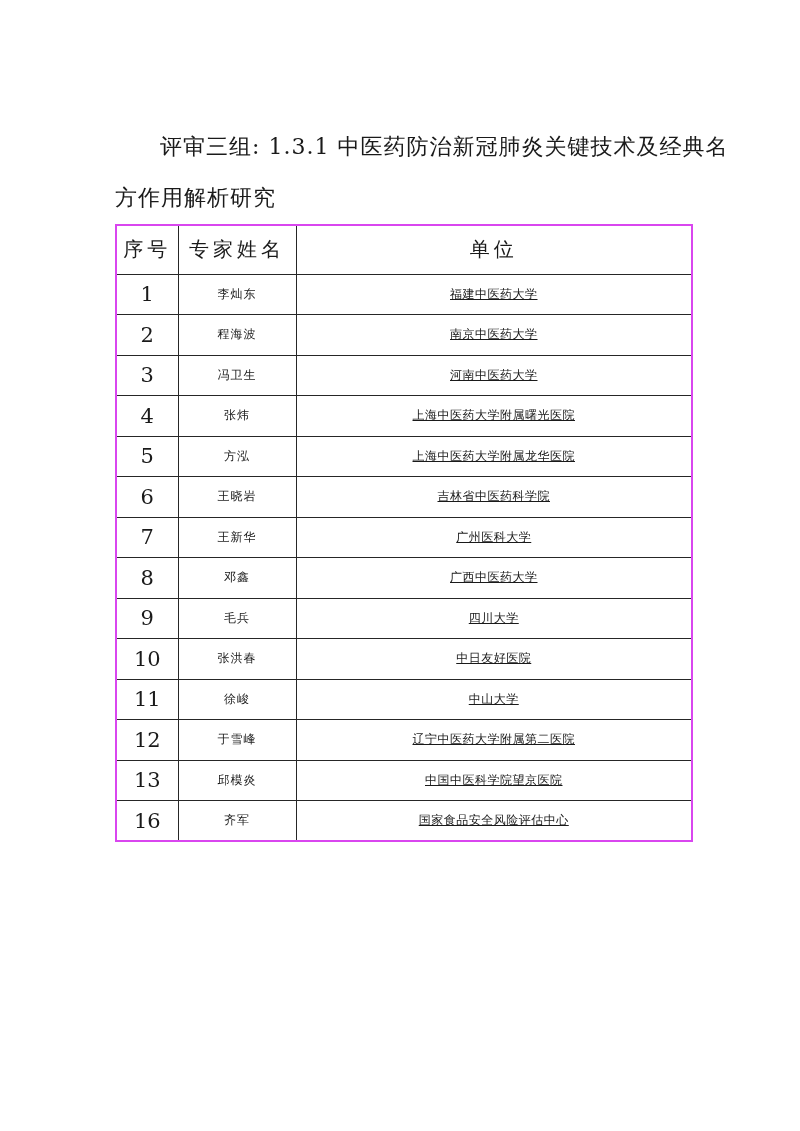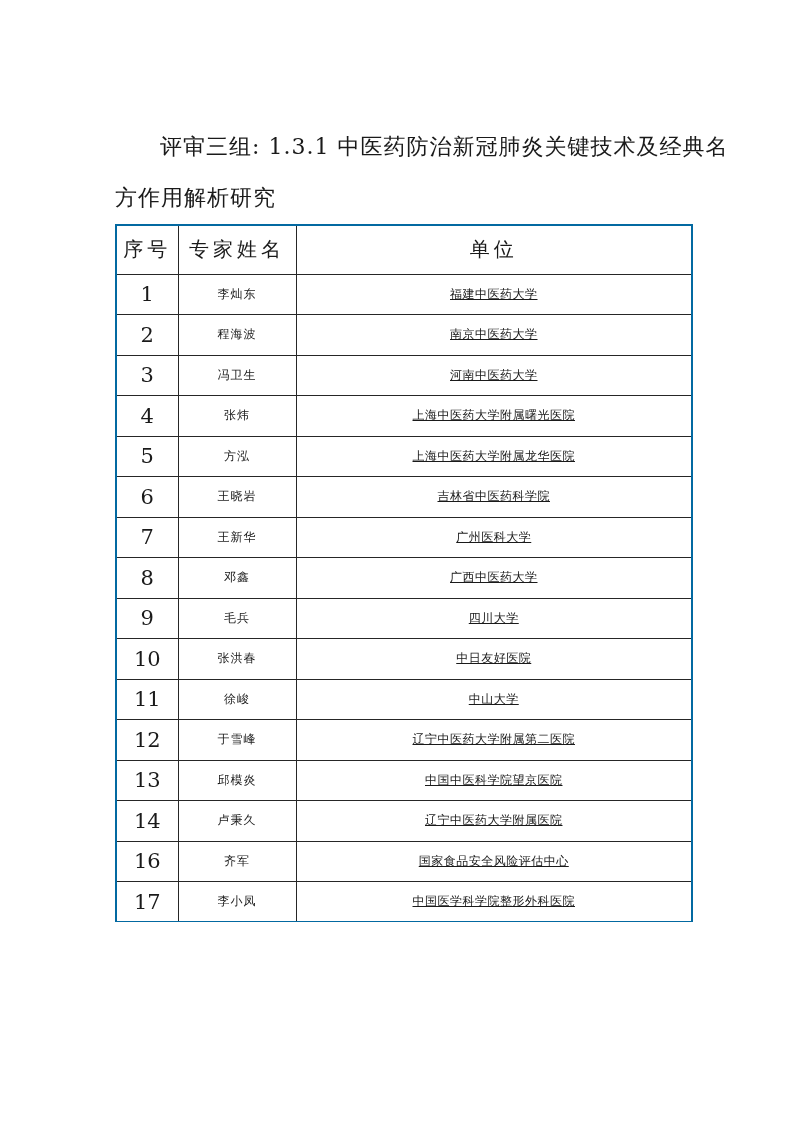--- a/index.html
+++ b/index.html
@@ -32,21 +32,21 @@
   }
   .title-line { white-space: nowrap; }
   .title-line.indent { text-indent: 45px; }
   .expert-table {
     position: absolute;
     left: 115px;
     top: 224px;
     width: 576px;
     border-collapse: collapse;
     table-layout: fixed;
-    border: 2px solid #0369a1;
+    border: 2px solid #d946ef;
   }
   .expert-table th,
   .expert-table td {
     border: 1.5px solid #262626;
     text-align: center;
     vertical-align: middle;
     font-weight: normal;
     padding: 0;
     overflow: hidden;
     white-space: nowrap;
@@ -153,30 +153,20 @@
           <td class="cell-no">12</td>
           <td class="cell-name">于雪峰</td>
           <td class="cell-org">辽宁中医药大学附属第二医院</td>
         </tr>
         <tr>
           <td class="cell-no">13</td>
           <td class="cell-name">邱模炎</td>
           <td class="cell-org">中国中医科学院望京医院</td>
         </tr>
         <tr>
-          <td class="cell-no">14</td>
-          <td class="cell-name">卢秉久</td>
-          <td class="cell-org">辽宁中医药大学附属医院</td>
-        </tr>
-        <tr>
           <td class="cell-no">16</td>
           <td class="cell-name">齐军</td>
           <td class="cell-org">国家食品安全风险评估中心</td>
-        </tr>
-        <tr>
-          <td class="cell-no">17</td>
-          <td class="cell-name">李小凤</td>
-          <td class="cell-org">中国医学科学院整形外科医院</td>
         </tr>
       </tbody>
   </table>
 
 </div>
 
 </body></html>

